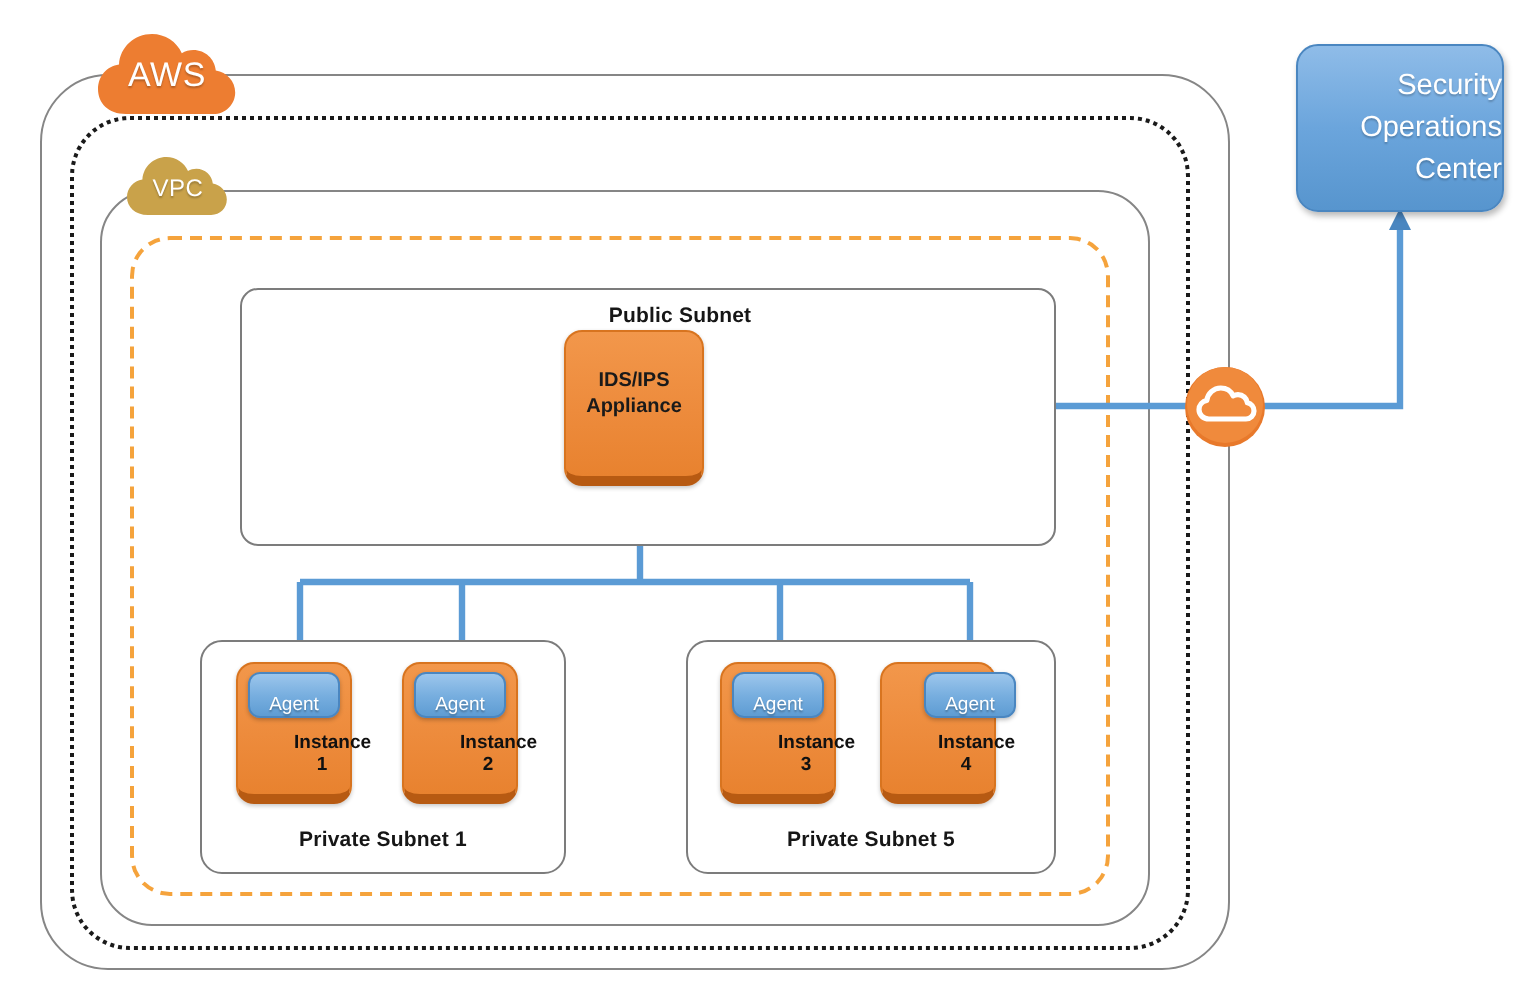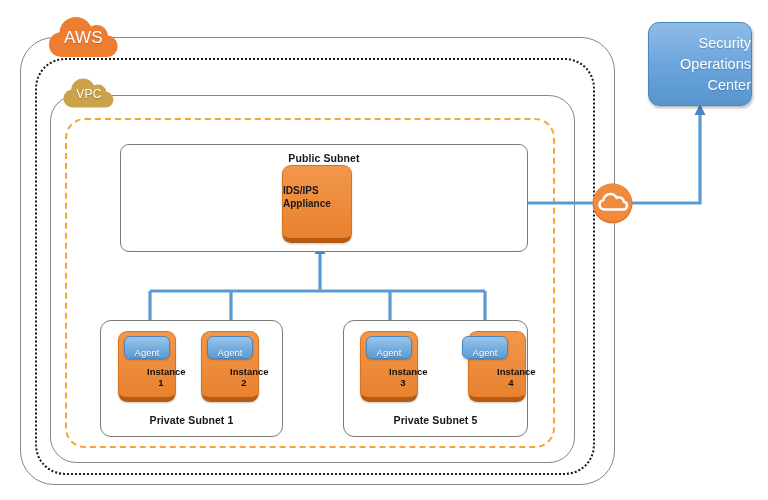--- a/index.html
+++ b/index.html
@@ -12,21 +12,21 @@
 
   
   .bound{position:absolute;box-sizing:border-box;}
   .aws-bound{left:20px;top:37px;width:595px;height:448px;border:1.2px solid #868686;border-radius:34px;}
   .dotted-bound{left:35px;top:58px;width:560px;height:417px;border:2px dotted #1a1a1a;border-radius:30px;}
   .vpc-bound{left:50px;top:95px;width:525px;height:368px;border:1.2px solid #868686;border-radius:26px;}
   .dash-bound{left:65px;top:118px;width:490px;height:330px;border:2.6px dashed #F5A33C;border-radius:20px;}
 
   
   .subnet{position:absolute;box-sizing:border-box;border:1.1px solid #7c7c7c;background:#ffffff;}
-  .public-subnet{left:120px;top:144px;width:408px;height:108px;border-radius:9px;}
+  .public-subnet{left:120px;top:144px;width:408px;height:129px;border-radius:9px;padding-left:16px;}
   .priv-subnet{top:320px;height:117px;border-radius:11px;}
   .priv1{left:100px;width:183px;}
   .priv2{left:343px;width:185px;}
 
   .subnet-title{
     position:absolute;width:100%;text-align:center;
     font-size:10.5px;font-weight:bold;color:#161616;letter-spacing:.1px;
   }
   .public-subnet .subnet-title{top:7px;}
   .priv-subnet .subnet-title{bottom:10px;}
@@ -46,29 +46,29 @@
   
   .obox{
     position:absolute;box-sizing:border-box;border-radius:9px;
     background:linear-gradient(180deg,#F2974B 0%,#ED8B3C 55%,#E8822F 100%);
     border:1px solid #D8741F;
     border-bottom:5px solid #B75A12;
     box-shadow:0 1px 2px rgba(0,0,0,.22);
   }
   .idsips{left:282px;top:165px;width:70px;height:78px;}
   .idsips .obox-text{
-    position:absolute;left:0;right:0;top:18px;text-align:left;
+    position:absolute;left:0;right:0;top:18px;text-align:center;
     font-size:10px;font-weight:bold;color:#1a1a1a;line-height:13px;
   }
   .inst{top:331px;width:58px;height:71px;}
   .inst .inst-label{
     position:absolute;left:0;right:0;bottom:9px;text-align:center;
     font-size:9.5px;font-weight:bold;color:#111111;margin-left:28px;
   }
-  .i1{left:118px;} .i2{left:201px;} .i3{left:360px;} .i4{left:468px;}
+  .i1{left:118px;} .i2{left:201px;} .i3{left:360px;} .i4{left:440px;}
 
   
   .bbox{
     position:absolute;box-sizing:border-box;border-radius:6px;
     background:linear-gradient(180deg,#9CC6EC 0%,#77AEDF 52%,#5E9CD3 100%);
     border:1px solid #4A86C0;
     box-shadow:0 1px 2px rgba(0,0,0,.25);
     display:flex;align-items:flex-end;justify-content:center;
   }
   .agent{top:336px;width:46px;height:23px;}

